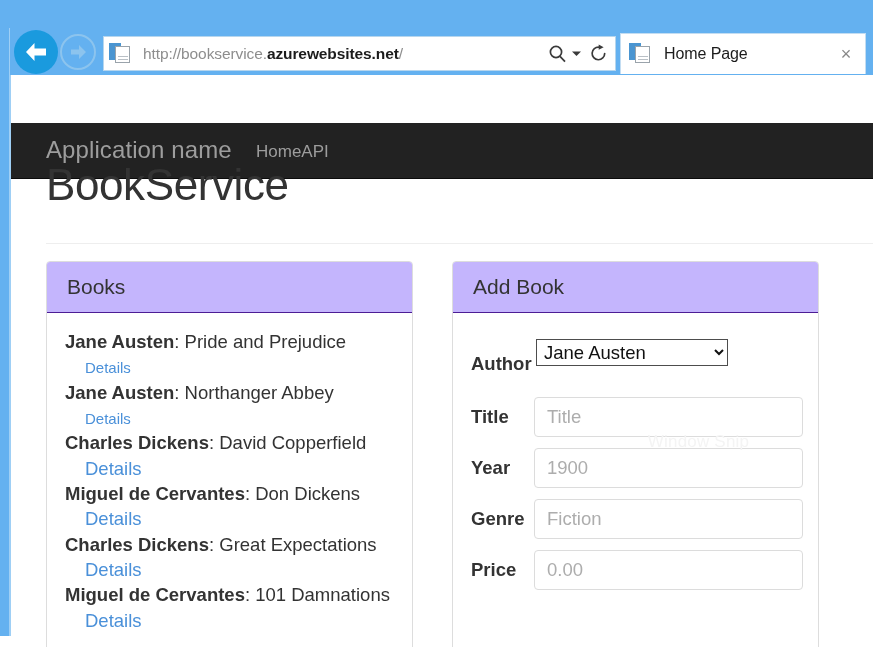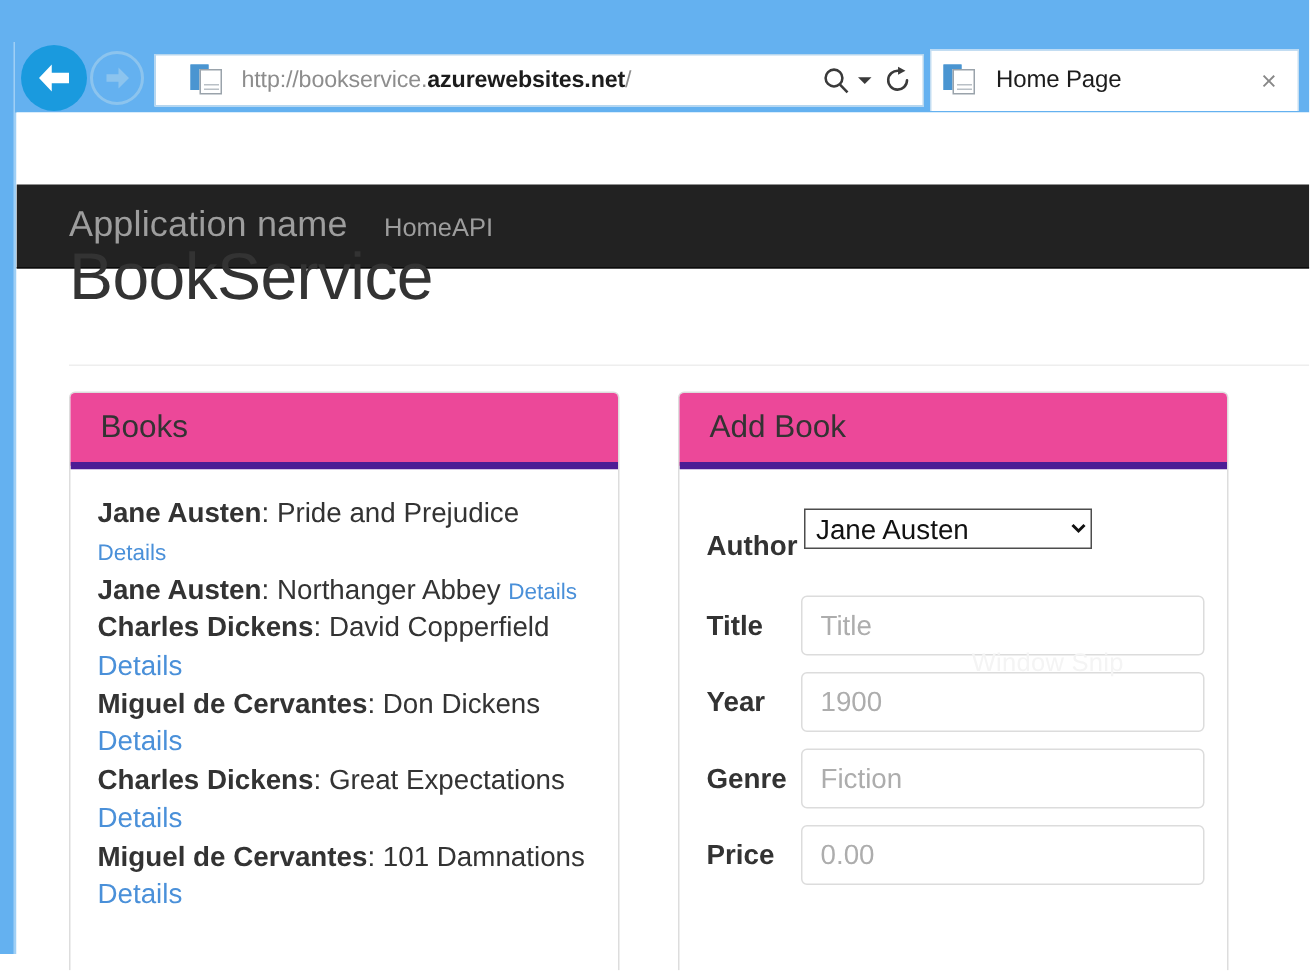--- a/index.html
+++ b/index.html
@@ -70,21 +70,20 @@
 
   
   .addr-wrap {
     position: absolute;
     left: 103px; top: 36px;
     width: 513px; height: 35px;
     background: #ffffff;
     border: 1px solid #b6d6ee;
     display: flex;
     align-items: center;
-    padding-left: 18px;
   }
   .addr-favicon {
     width: 26px; height: 24px;
     margin-left: 5px;
     position: relative;
     flex: 0 0 auto;
   }
   .addr-text {
     flex: 1 1 auto;
     font-size: 15.5px;
@@ -216,22 +215,22 @@
     position: absolute;
     background: #ffffff;
     border: 1px solid #dddddd;
     border-radius: 4px;
   }
   .panel-books { left: 35px; top: 186px; width: 367px; height: 427px; }
   .panel-add   { left: 441px; top: 186px; width: 367px; height: 449px; }
 
   .panel-head {
     height: 51px;
-    background: #ec4899;
-    border-bottom: 5px solid #4c1d95;
+    background: #c4b5fd;
+    border-bottom: 1px solid #4c1d95;
     border-radius: 3px 3px 0 0;
     display: flex;
     align-items: center;
     padding-left: 20px;
   }
   .panel-head h3 {
     margin: 0;
     font-size: 21px;
     font-weight: normal;
     color: #333333;
@@ -245,20 +244,21 @@
     color: #333333;
     line-height: 1.37;
     margin: 0 0 0 0;
     padding: 0;
   }
   .book-list li .author { font-weight: bold; }
   .book-list li .details {
     color: #4a90d9;
     text-decoration: none;
     cursor: pointer;
+    margin-left: 20px;
   }
   .book-list li.compact .details { font-size: 15px; }
   .book-list li.wrapped .details { font-size: 18.5px; display: inline; }
 
   
   .form-row {
     display: flex;
     align-items: center;
     margin-bottom: 11px;
   }

